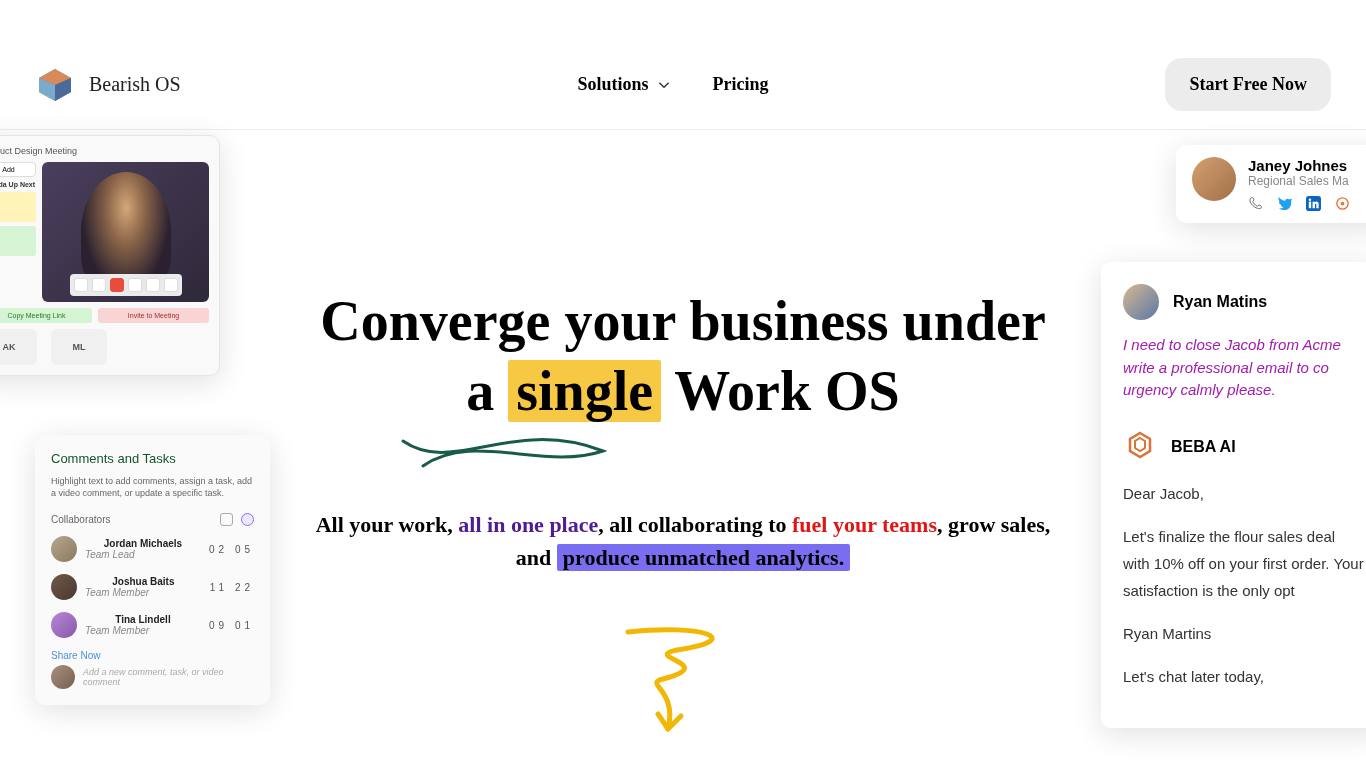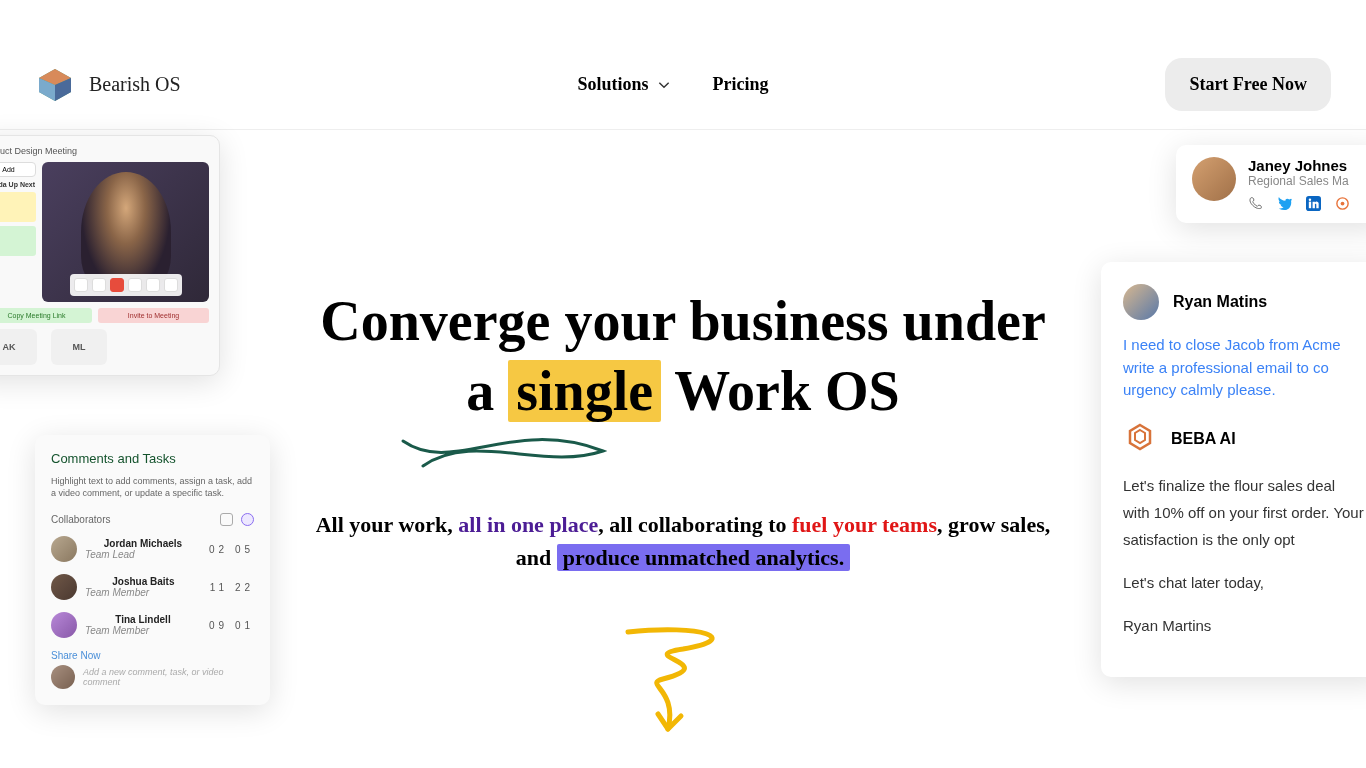--- a/index.html
+++ b/index.html
@@ -400,23 +400,24 @@
   background: linear-gradient(135deg, #d8b890, #5878a8);
   flex-shrink: 0;
 }
 .ai-user-name {
   font-size: 16px;
   font-weight: 700;
   color: #000;
 }
 .ai-msg {
   font-size: 15px;
-  color: #3b82f6;
+  color: #a21caf;
   line-height: 1.5;
-  margin-bottom: 20px;
+  margin-bottom: 28px;
+  font-style: italic;
 }
 .ai-bot-row {
   display: flex;
   align-items: center;
   gap: 14px;
   margin-bottom: 16px;
 }
 .ai-bot-icon {
   width: 34px;
   height: 34px;
@@ -586,17 +587,18 @@
   </div>
   <div class="ai-msg">I need to close Jacob from Acme write a professional email to co urgency calmly please.</div>
   <div class="ai-bot-row">
     <svg class="ai-bot-icon" viewBox="0 0 34 34">
       <path d="M17,3 L27,9 L27,21 L17,27 L7,21 L7,9 Z" fill="none" stroke="#d8733a" stroke-width="2.5"></path>
       <path d="M17,8 L22,11 L22,18 L17,21 L12,18 L12,11 Z" fill="none" stroke="#d8733a" stroke-width="2"></path>
     </svg>
     <div class="ai-bot-name">BEBA AI</div>
   </div>
   <div class="ai-reply">
+    <p>Dear Jacob,</p>
     <p>Let's finalize the flour sales deal with 10% off on your first order. Your satisfaction is the only opt</p>
+    <p>Ryan Martins</p>
     <p>Let's chat later today,</p>
-    <p>Ryan Martins</p>
   </div>
 </div>
 
 </body></html>

